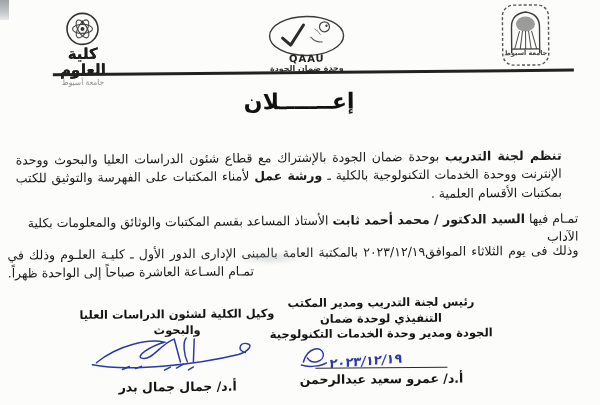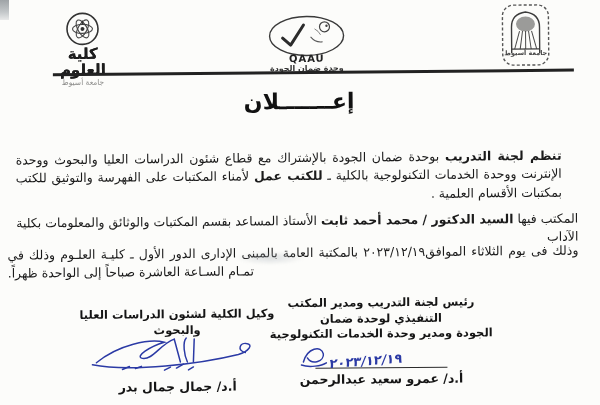--- a/index.html
+++ b/index.html
@@ -116,23 +116,23 @@
         </g>
         <line x1="12" y1="46" x2="40" y2="46" stroke="#3d3d3d" stroke-width="1.2"></line>
       </svg>
       <div class="uni-cap">جامعة أسيوط</div>
     </div>
 
     <div class="rule"></div>
 
     <div class="doc-title">إعـــــــلان</div>
 
-    <p class="para p1"><span class="b">تنظم لجنة التدريب</span><span> بوحدة ضمان الجودة بالإشتراك مع قطاع شئون الدراسات العليا والبحوث ووحدة الإنترنت ووحدة الخدمات التكنولوجية  بالكلية ـ </span><span class="b">للكتب عمل</span><span> لأمناء المكتبات على الفهرسة والتوثيق للكتب بمكتبات الأقسام العلمية .</span></p>
+    <p class="para p1"><span class="b">تنظم لجنة التدريب</span><span> بوحدة ضمان الجودة بالإشتراك مع قطاع شئون الدراسات العليا والبحوث ووحدة الإنترنت ووحدة الخدمات التكنولوجية  بالكلية ـ </span><span class="b">ورشة عمل</span><span> لأمناء المكتبات على الفهرسة والتوثيق للكتب بمكتبات الأقسام العلمية .</span></p>
 
-    <p class="para p2"><span>المكتب فيها </span><span class="b">السيد الدكتور / محمد أحمد ثابت</span><span> الأستاذ المساعد بقسم المكتبات والوثائق والمعلومات بكلية الآداب</span></p>
+    <p class="para p2"><span>تمـام فيها </span><span class="b">السيد الدكتور / محمد أحمد ثابت</span><span> الأستاذ المساعد بقسم المكتبات والوثائق والمعلومات بكلية الآداب</span></p>
 
     <p class="para p3"><span>وذلك فى يوم الثلاثاء الموافق</span><span>٢٠٢٣/١٢/١٩</span><span> بالمكتبة العامة بالمبنى الإدارى الدور الأول ـ كليـة العلـوم وذلك في تمـام السـاعة العاشرة صباحاً إلى الواحدة ظهراً.</span></p>
 
     <div class="sig sig-right">
       <div class="sig-title">رئيس لجنة التدريب ومدير المكتب التنفيذي لوحدة ضمان</div>
       <div class="sig-title">الجودة ومدير وحدة الخدمات التكنولوجية</div>
       <div class="sig-script">
         <svg width="28" height="28" viewBox="0 0 28 28">
           <path d="M4 20 C 8 6, 22 3, 24 12 C 25 19, 13 24, 8 16 M2 23 C 10 26, 22 24, 27 21" fill="none" stroke="#2b3aa5" stroke-width="1.5" stroke-linecap="round"></path>
         </svg>

